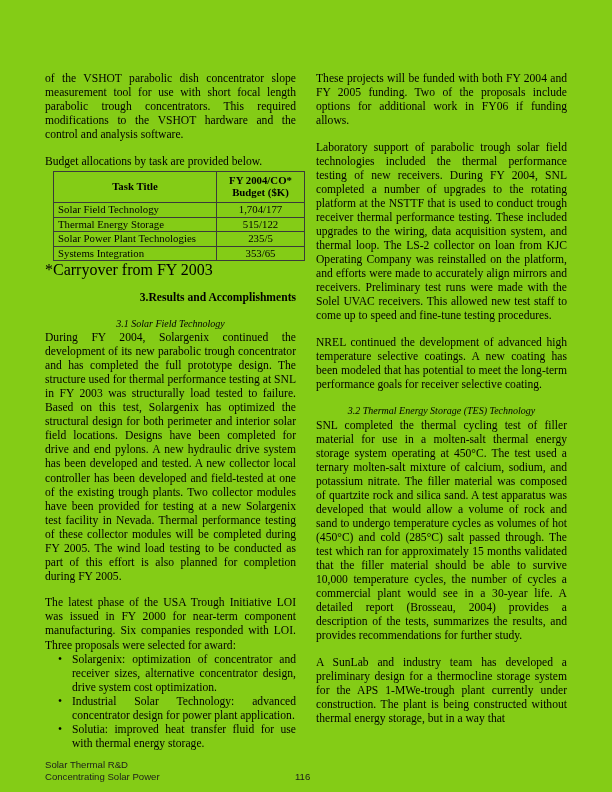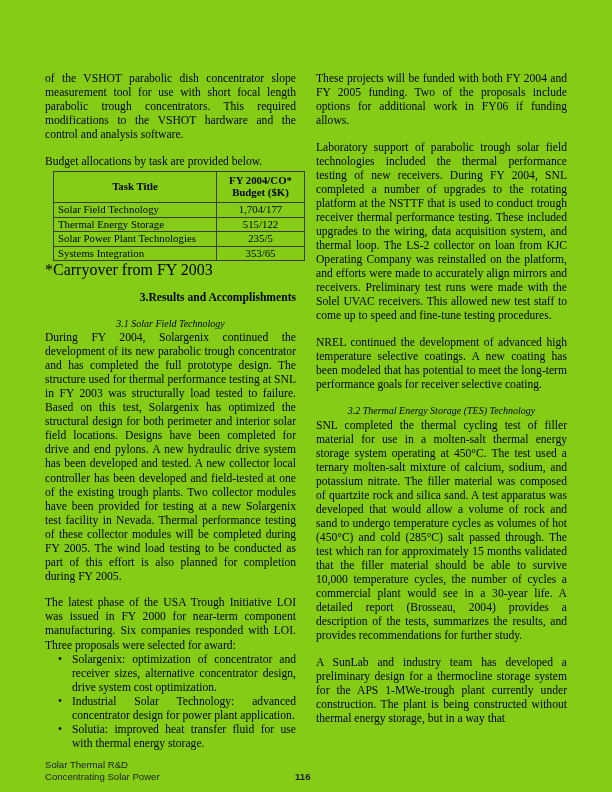--- a/index.html
+++ b/index.html
@@ -129,21 +129,20 @@
     color: #1c1c1c;
   }
   .footer .f-line { display: block; }
   .footer .f-row {
     position: relative;
   }
   .footer .pageno {
     position: absolute;
     left: 250px;
     top: 0;
-    font-weight: bold;
   }
 </style>
 </head>
 <body>
 
 <div class="page">
 
   <div class="columns">
 
     <div class="col col-left">

